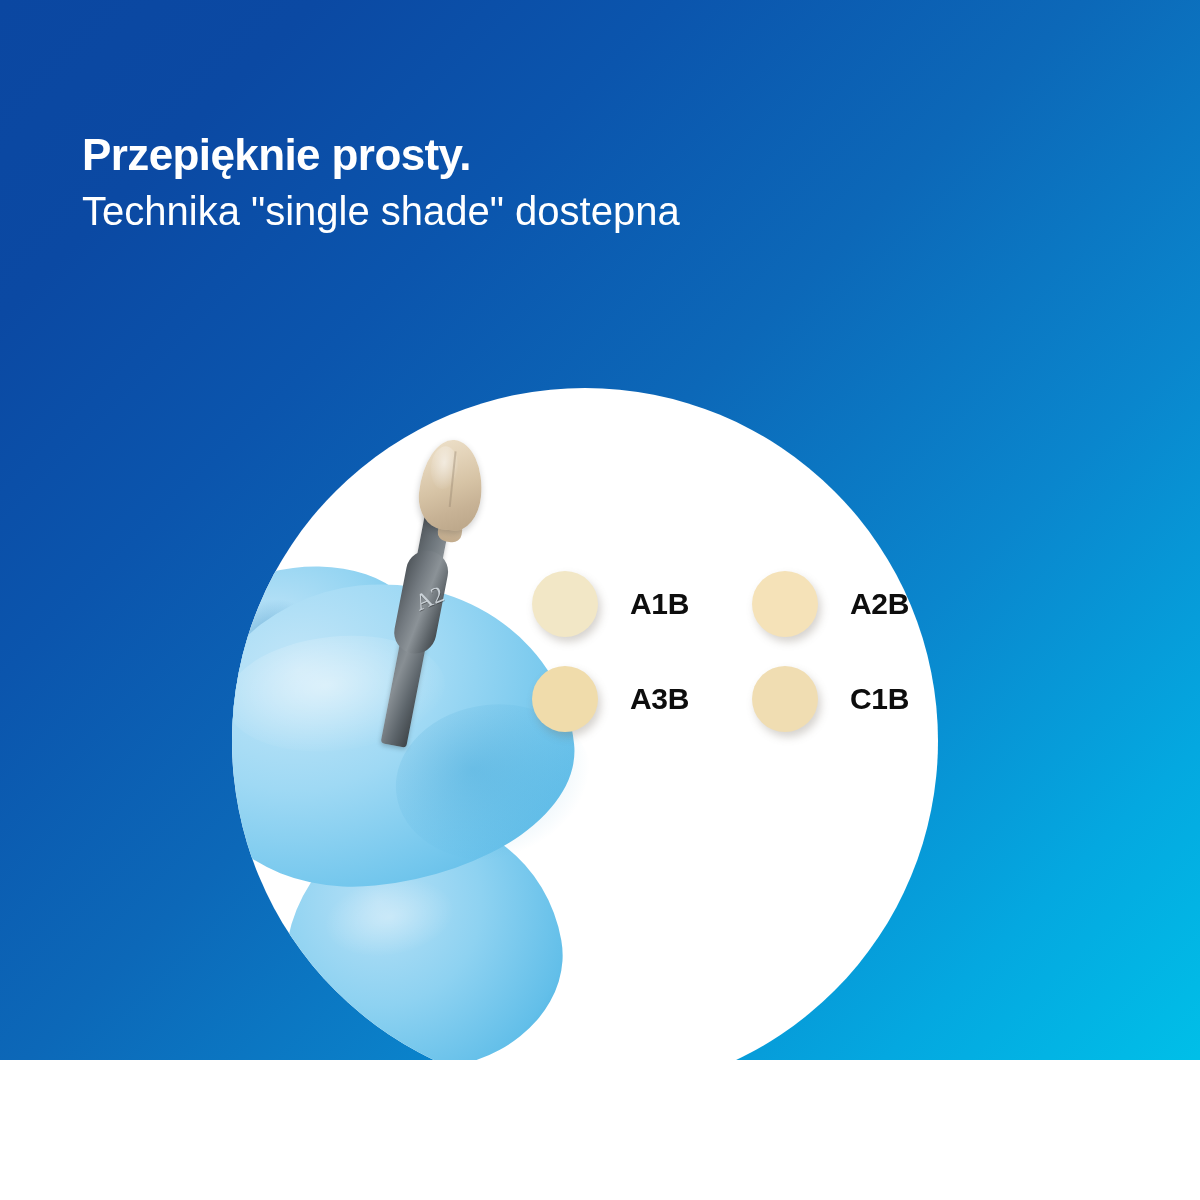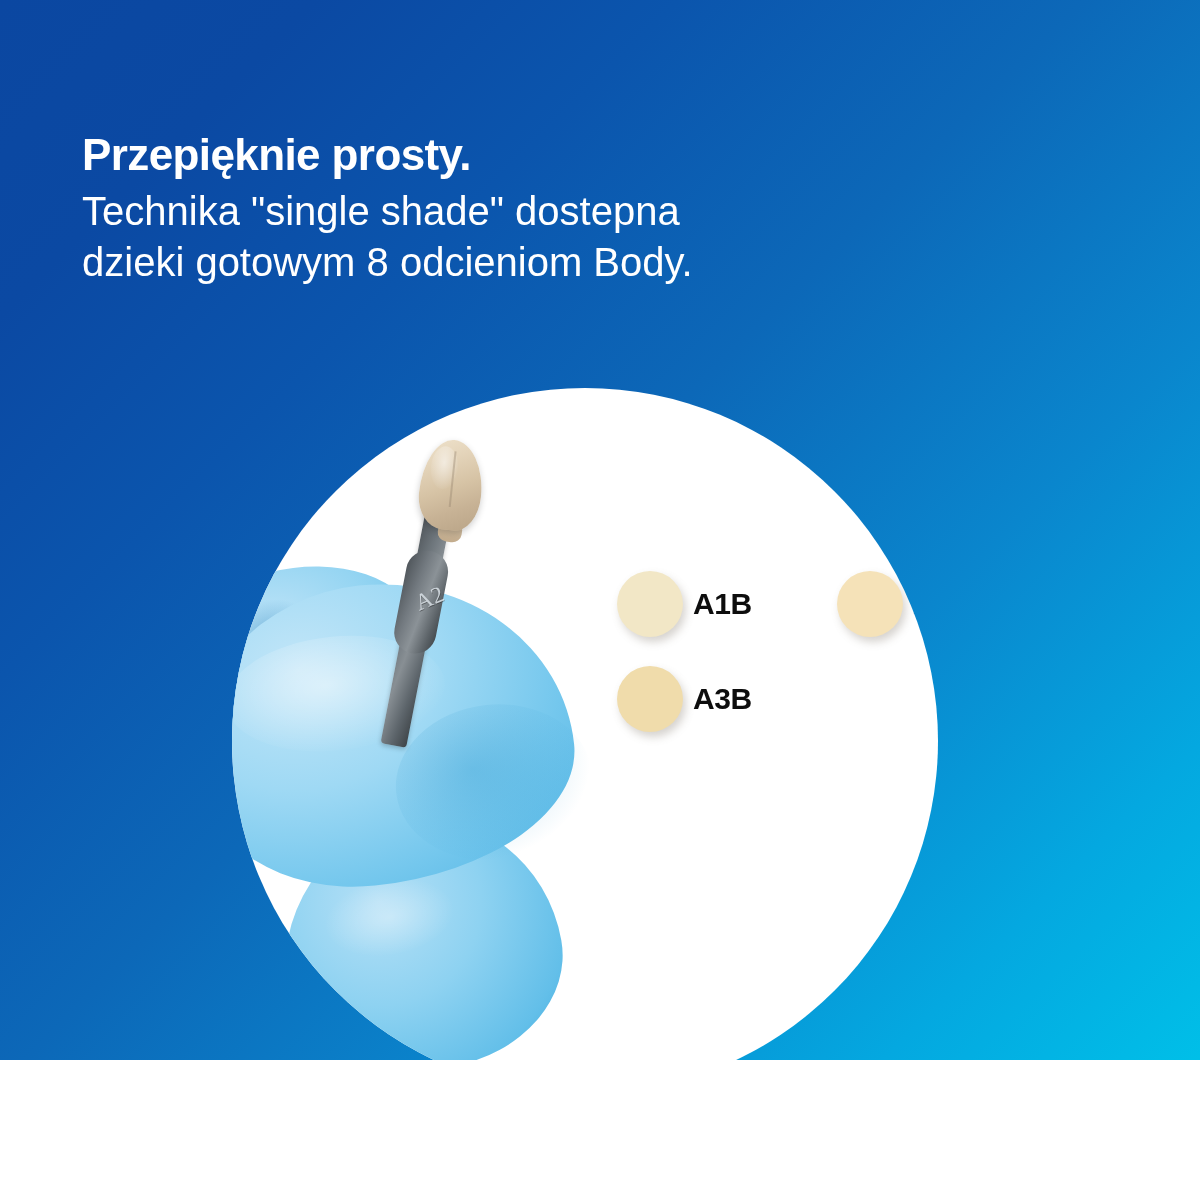--- a/index.html
+++ b/index.html
@@ -259,22 +259,21 @@
     top: 168px;
     width: 400px;
     display: grid;
     grid-template-columns: 220px 220px;
     grid-auto-rows: 95px;
   }
 
   .shade {
     display: flex;
     align-items: center;
-    gap: 10px;
-    justify-content: flex-end;
+    gap: 32px;
   }
 
   .shade-dot {
     width: 66px;
     height: 66px;
     border-radius: 50%;
     flex: 0 0 66px;
     box-shadow: 3px 5px 9px rgba(120,110,95,0.30);
   }
 
@@ -288,21 +287,20 @@
 </style>
 </head>
 <body>
 
 <div class="poster">
 
   <div class="headline">
     <div class="headline-main">Przepięknie prosty.</div>
     <div class="headline-sub">
       <span class="sub-line">Technika "single shade" dostepna</span>
-      <span class="sub-line">dzieki gotowym 8 odcieniom Body.</span>
     </div>
   </div>
 
   <div class="circle-stage">
 
     <div class="photo">
       <div class="finger-back"></div>
       <div class="finger-crease"></div>
       <div class="finger-top"></div>
       <div class="nail-line"></div>
@@ -328,18 +326,22 @@
         <span class="shade-dot" style="background:#f5e2b8"></span>
         <span class="shade-label">A2B</span>
       </div>
 
 
       <div class="shade">
         <span class="shade-dot" style="background:#f0dcab"></span>
         <span class="shade-label">A3B</span>
       </div>
 
+      <div class="shade">
+        <span class="shade-dot" style="background:#f0ddb2"></span>
+        <span class="shade-label">C1B</span>
+      </div>
 
 
 
     </div>
   </div>
 </div>
 
 </body></html>

